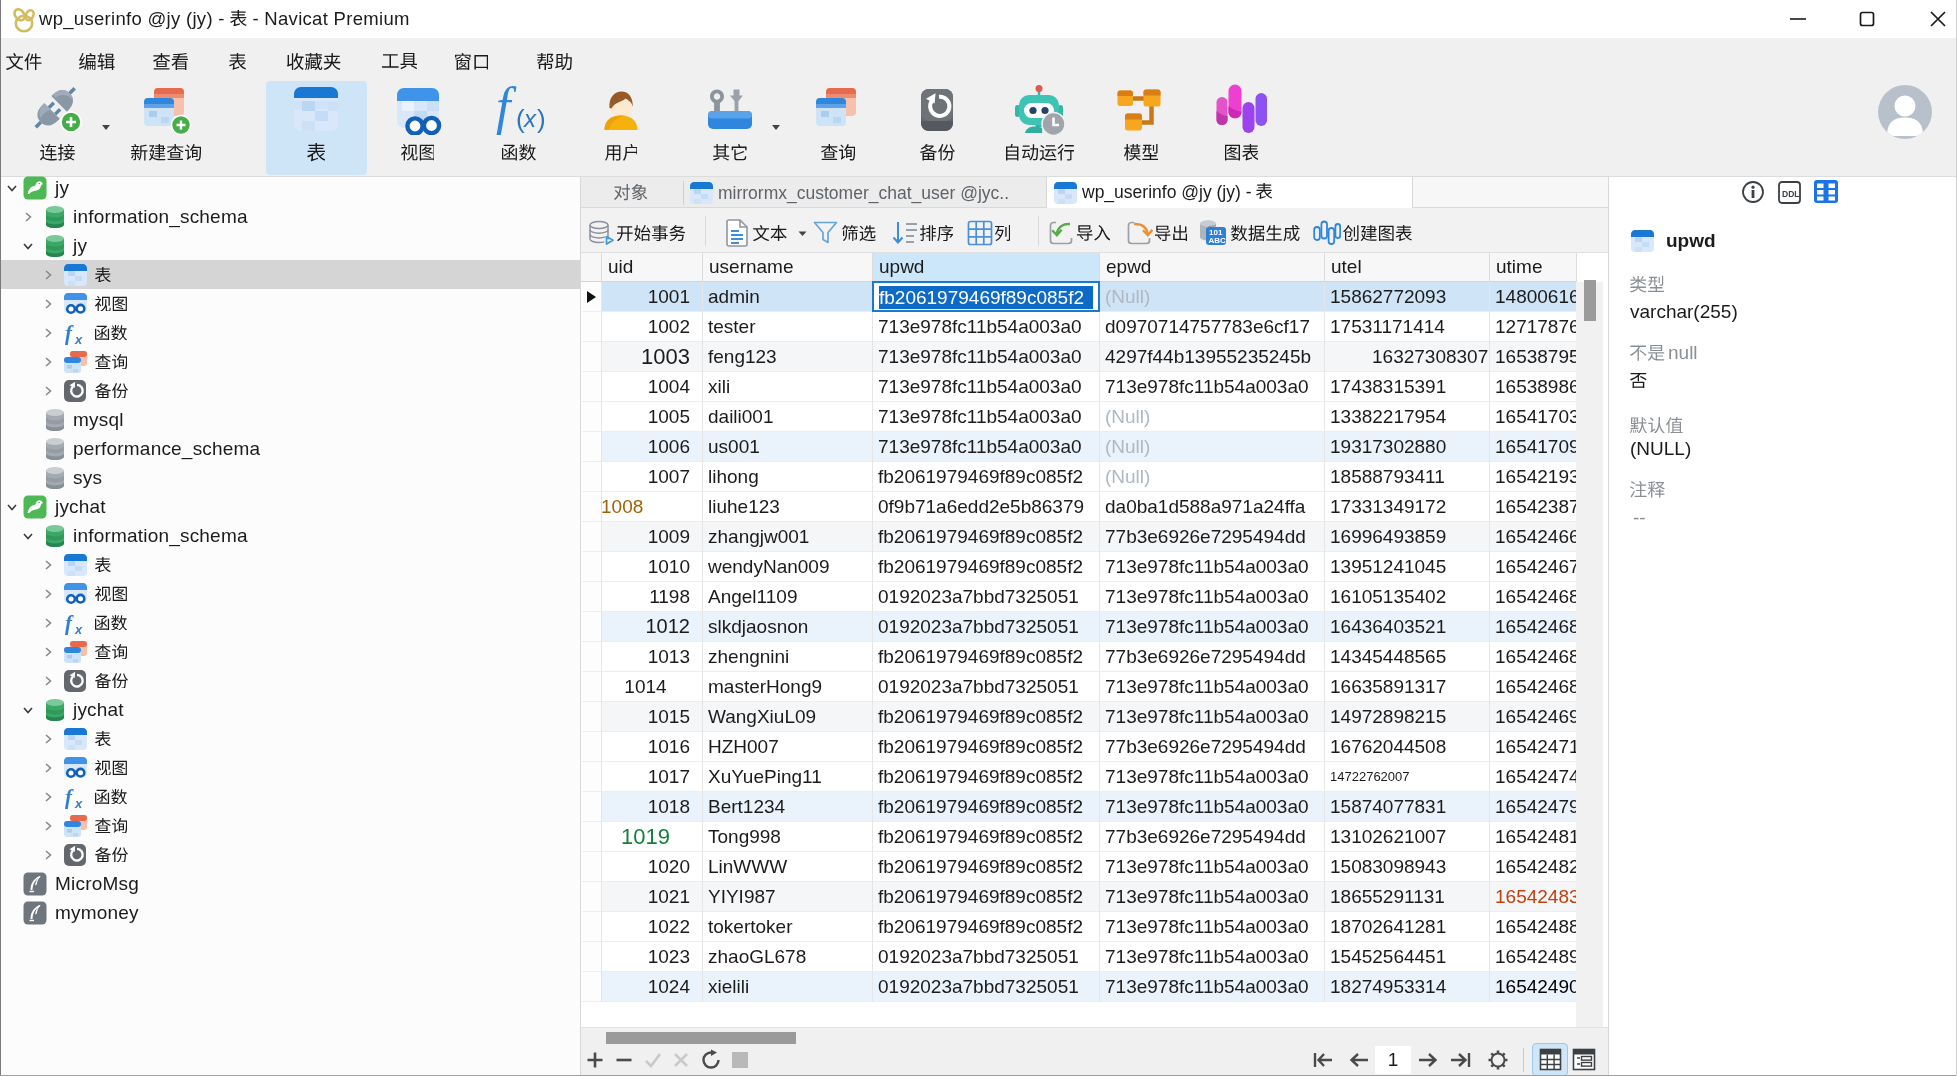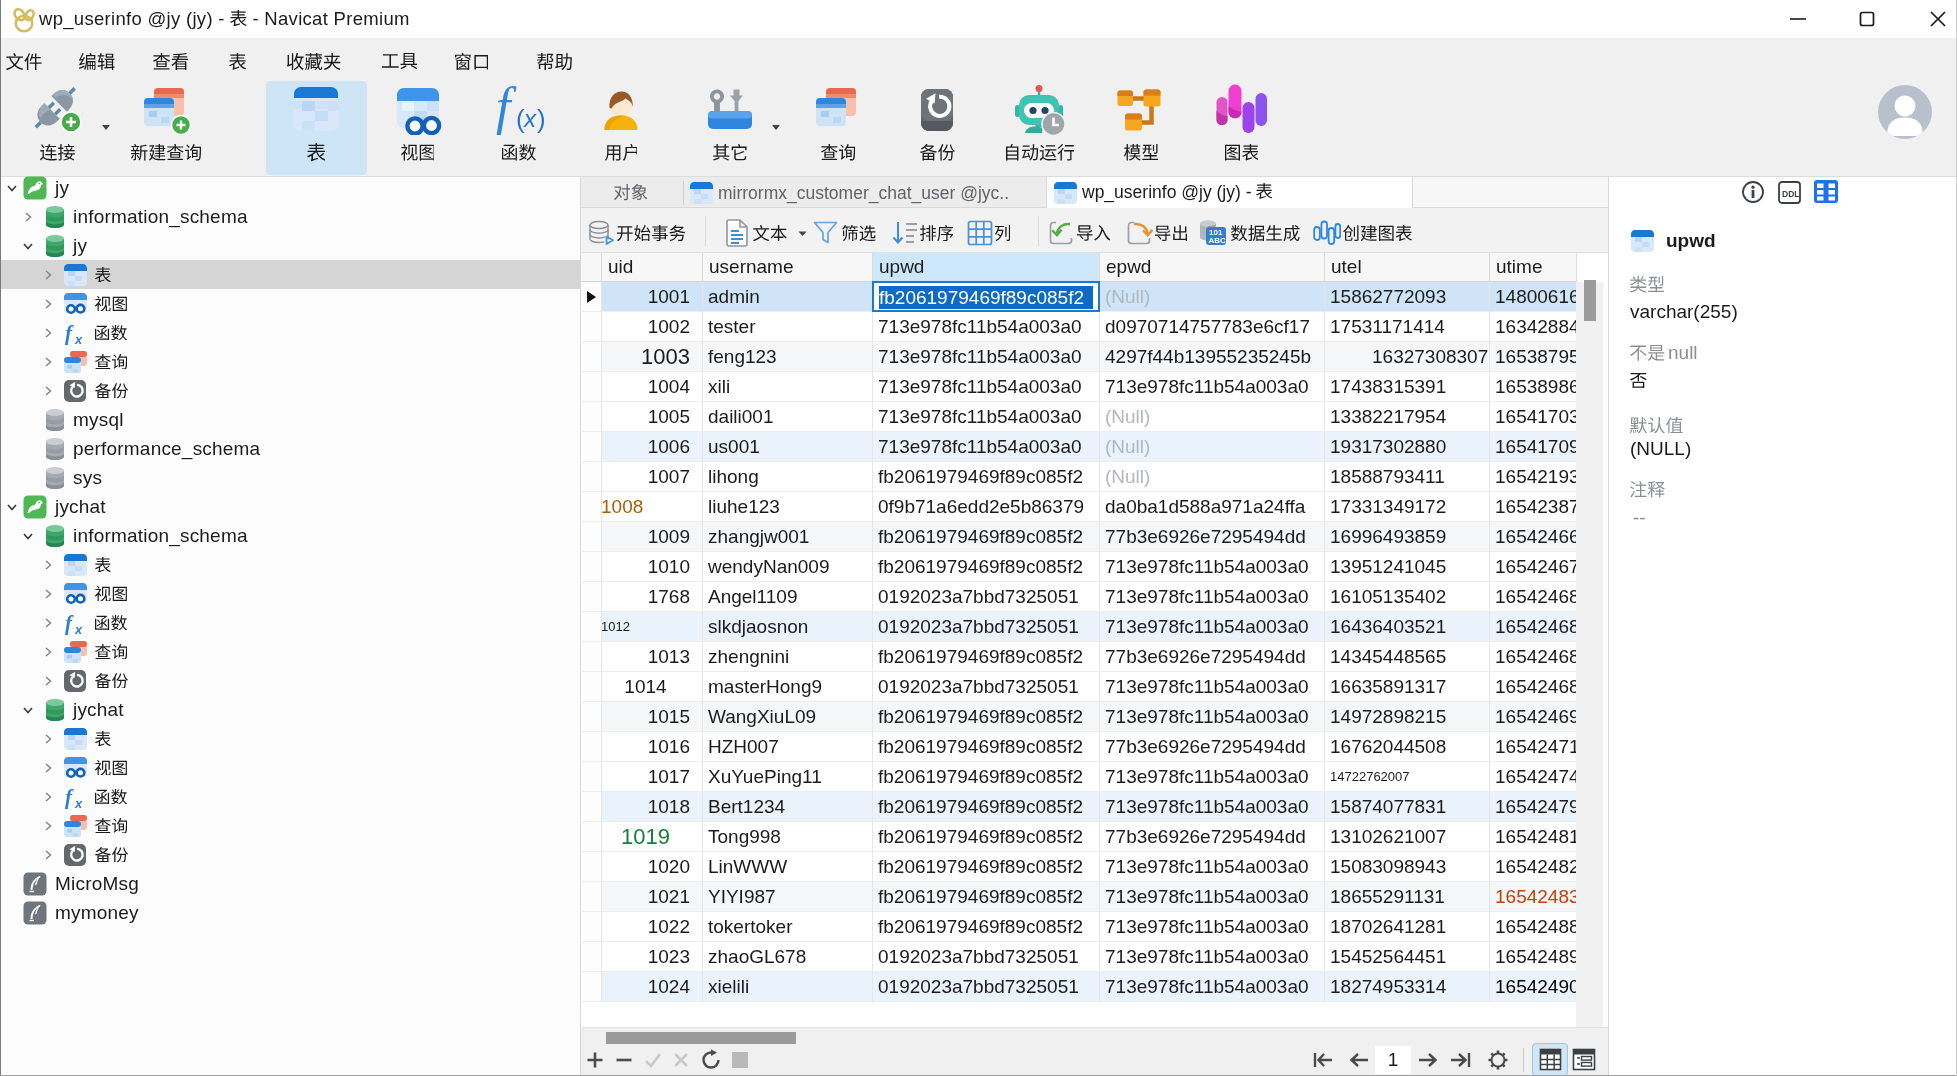--- a/index.html
+++ b/index.html
@@ -635,21 +635,21 @@
 <div class="abs" style="left:1105px;top:282px;width:219px;height:29px;line-height:29px;font-size:19px;color:#b0b8c1;white-space:nowrap;overflow:hidden">(Null)</div>
 <div class="abs" style="left:1330px;top:282px;width:159px;height:29px;line-height:29px;font-size:19px;color:#1b1b1b;white-space:nowrap;overflow:hidden">15862772093</div>
 <div class="abs" style="left:1495px;top:282px;width:81px;height:29px;line-height:29px;font-size:19px;color:#1b1b1b;white-space:nowrap;overflow:hidden">14800616</div>
 <div class="abs" style="left:601px;top:312px;width:975px;height:29px;background:#ffffff"></div>
 <div class="abs" style="left:582px;top:341px;width:994px;height:1px;background:#ededed"></div>
 <div class="abs" style="left:601px;top:312px;width:89px;height:29px;line-height:29px;font-size:19px;color:#1b1b1b;text-align:right">1002</div>
 <div class="abs" style="left:708px;top:312px;width:164px;height:29px;line-height:29px;font-size:19px;color:#1b1b1b;white-space:nowrap;overflow:hidden">tester</div>
 <div class="abs" style="left:878px;top:312px;width:221px;height:29px;line-height:29px;font-size:19px;color:#1b1b1b;white-space:nowrap;overflow:hidden">713e978fc11b54a003a0</div>
 <div class="abs" style="left:1105px;top:312px;width:219px;height:29px;line-height:29px;font-size:19px;color:#1b1b1b;white-space:nowrap;overflow:hidden">d0970714757783e6cf17</div>
 <div class="abs" style="left:1330px;top:312px;width:159px;height:29px;line-height:29px;font-size:19px;color:#1b1b1b;white-space:nowrap;overflow:hidden">17531171414</div>
-<div class="abs" style="left:1495px;top:312px;width:81px;height:29px;line-height:29px;font-size:19px;color:#1b1b1b;white-space:nowrap;overflow:hidden">16342884</div>
+<div class="abs" style="left:1495px;top:312px;width:81px;height:29px;line-height:29px;font-size:19px;color:#1b1b1b;white-space:nowrap;overflow:hidden">12717876</div>
 <div class="abs" style="left:601px;top:342px;width:975px;height:29px;background:#f4f6f8"></div>
 <div class="abs" style="left:582px;top:371px;width:994px;height:1px;background:#ededed"></div>
 <div class="abs" style="left:601px;top:342px;width:89px;height:29px;line-height:29px;font-size:22px;color:#1b1b1b;text-align:right">1003</div>
 <div class="abs" style="left:708px;top:342px;width:164px;height:29px;line-height:29px;font-size:19px;color:#1b1b1b;white-space:nowrap;overflow:hidden">feng123</div>
 <div class="abs" style="left:878px;top:342px;width:221px;height:29px;line-height:29px;font-size:19px;color:#1b1b1b;white-space:nowrap;overflow:hidden">713e978fc11b54a003a0</div>
 <div class="abs" style="left:1105px;top:342px;width:219px;height:29px;line-height:29px;font-size:19px;color:#1b1b1b;white-space:nowrap;overflow:hidden">4297f44b13955235245b</div>
 <div class="abs" style="left:1372px;top:342px;width:159px;height:29px;line-height:29px;font-size:19px;color:#1b1b1b;white-space:nowrap;overflow:hidden">16327308307</div>
 <div class="abs" style="left:1495px;top:342px;width:81px;height:29px;line-height:29px;font-size:19px;color:#1b1b1b;white-space:nowrap;overflow:hidden">16538795</div>
 <div class="abs" style="left:601px;top:372px;width:975px;height:29px;background:#ffffff"></div>
 <div class="abs" style="left:582px;top:401px;width:994px;height:1px;background:#ededed"></div>
@@ -702,29 +702,29 @@
 <div class="abs" style="left:601px;top:552px;width:975px;height:29px;background:#ffffff"></div>
 <div class="abs" style="left:582px;top:581px;width:994px;height:1px;background:#ededed"></div>
 <div class="abs" style="left:601px;top:552px;width:89px;height:29px;line-height:29px;font-size:19px;color:#1b1b1b;text-align:right">1010</div>
 <div class="abs" style="left:708px;top:552px;width:164px;height:29px;line-height:29px;font-size:19px;color:#1b1b1b;white-space:nowrap;overflow:hidden">wendyNan009</div>
 <div class="abs" style="left:878px;top:552px;width:221px;height:29px;line-height:29px;font-size:19px;color:#1b1b1b;white-space:nowrap;overflow:hidden">fb2061979469f89c085f2</div>
 <div class="abs" style="left:1105px;top:552px;width:219px;height:29px;line-height:29px;font-size:19px;color:#1b1b1b;white-space:nowrap;overflow:hidden">713e978fc11b54a003a0</div>
 <div class="abs" style="left:1330px;top:552px;width:159px;height:29px;line-height:29px;font-size:19px;color:#1b1b1b;white-space:nowrap;overflow:hidden">13951241045</div>
 <div class="abs" style="left:1495px;top:552px;width:81px;height:29px;line-height:29px;font-size:19px;color:#1b1b1b;white-space:nowrap;overflow:hidden">16542467</div>
 <div class="abs" style="left:601px;top:582px;width:975px;height:29px;background:#ffffff"></div>
 <div class="abs" style="left:582px;top:611px;width:994px;height:1px;background:#ededed"></div>
-<div class="abs" style="left:601px;top:582px;width:89px;height:29px;line-height:29px;font-size:19px;color:#1b1b1b;text-align:right">1768</div>
+<div class="abs" style="left:601px;top:582px;width:89px;height:29px;line-height:29px;font-size:19px;color:#1b1b1b;text-align:right">1198</div>
 <div class="abs" style="left:708px;top:582px;width:164px;height:29px;line-height:29px;font-size:19px;color:#1b1b1b;white-space:nowrap;overflow:hidden">Angel1109</div>
 <div class="abs" style="left:878px;top:582px;width:221px;height:29px;line-height:29px;font-size:19px;color:#1b1b1b;white-space:nowrap;overflow:hidden">0192023a7bbd7325051</div>
 <div class="abs" style="left:1105px;top:582px;width:219px;height:29px;line-height:29px;font-size:19px;color:#1b1b1b;white-space:nowrap;overflow:hidden">713e978fc11b54a003a0</div>
 <div class="abs" style="left:1330px;top:582px;width:159px;height:29px;line-height:29px;font-size:19px;color:#1b1b1b;white-space:nowrap;overflow:hidden">16105135402</div>
 <div class="abs" style="left:1495px;top:582px;width:81px;height:29px;line-height:29px;font-size:19px;color:#1b1b1b;white-space:nowrap;overflow:hidden">16542468</div>
 <div class="abs" style="left:601px;top:612px;width:975px;height:29px;background:#eaf2fb"></div>
 <div class="abs" style="left:582px;top:641px;width:994px;height:1px;background:#ededed"></div>
-<div class="abs" style="left:601px;top:612px;width:89px;height:29px;line-height:29px;font-size:13px;color:#1b1b1b;">1012</div>
+<div class="abs" style="left:601px;top:612px;width:89px;height:29px;line-height:29px;font-size:20px;color:#1b1b1b;text-align:right">1012</div>
 <div class="abs" style="left:708px;top:612px;width:164px;height:29px;line-height:29px;font-size:19px;color:#1b1b1b;white-space:nowrap;overflow:hidden">slkdjaosnon</div>
 <div class="abs" style="left:878px;top:612px;width:221px;height:29px;line-height:29px;font-size:19px;color:#1b1b1b;white-space:nowrap;overflow:hidden">0192023a7bbd7325051</div>
 <div class="abs" style="left:1105px;top:612px;width:219px;height:29px;line-height:29px;font-size:19px;color:#1b1b1b;white-space:nowrap;overflow:hidden">713e978fc11b54a003a0</div>
 <div class="abs" style="left:1330px;top:612px;width:159px;height:29px;line-height:29px;font-size:19px;color:#1b1b1b;white-space:nowrap;overflow:hidden">16436403521</div>
 <div class="abs" style="left:1495px;top:612px;width:81px;height:29px;line-height:29px;font-size:19px;color:#1b1b1b;white-space:nowrap;overflow:hidden">16542468</div>
 <div class="abs" style="left:601px;top:642px;width:975px;height:29px;background:#ffffff"></div>
 <div class="abs" style="left:582px;top:671px;width:994px;height:1px;background:#ededed"></div>
 <div class="abs" style="left:601px;top:642px;width:89px;height:29px;line-height:29px;font-size:19px;color:#1b1b1b;text-align:right">1013</div>
 <div class="abs" style="left:708px;top:642px;width:164px;height:29px;line-height:29px;font-size:19px;color:#1b1b1b;white-space:nowrap;overflow:hidden">zhengnini</div>
 <div class="abs" style="left:878px;top:642px;width:221px;height:29px;line-height:29px;font-size:19px;color:#1b1b1b;white-space:nowrap;overflow:hidden">fb2061979469f89c085f2</div>

